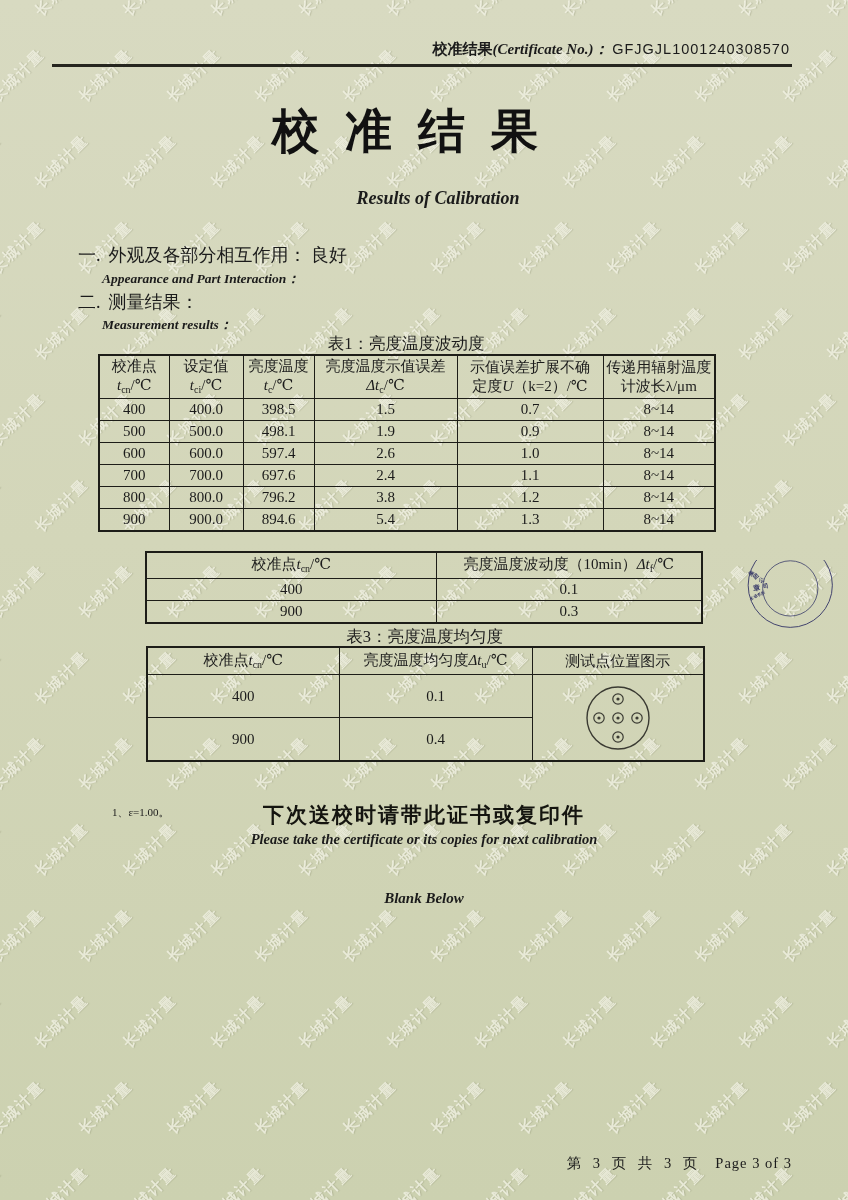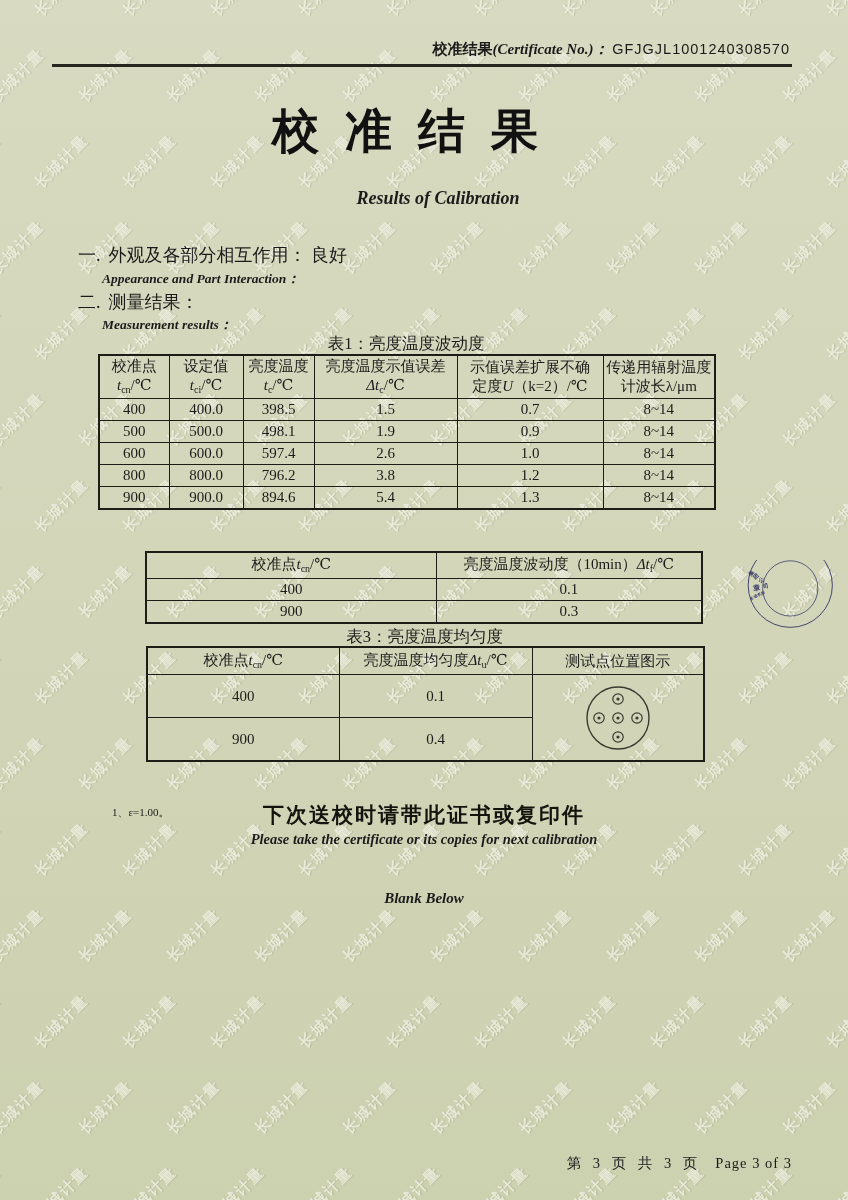--- a/index.html
+++ b/index.html
@@ -293,20 +293,28 @@
           </tr>
       <tr>
             <td>600</td>
             <td>600.0</td>
             <td>597.4</td>
             <td>2.6</td>
             <td>1.0</td>
             <td>8~14</td>
           </tr>
       <tr>
+            <td>700</td>
+            <td>700.0</td>
+            <td>697.6</td>
+            <td>2.4</td>
+            <td>1.1</td>
+            <td>8~14</td>
+          </tr>
+      <tr>
             <td>800</td>
             <td>800.0</td>
             <td>796.2</td>
             <td>3.8</td>
             <td>1.2</td>
             <td>8~14</td>
           </tr>
       <tr>
             <td>900</td>
             <td>900.0</td>

